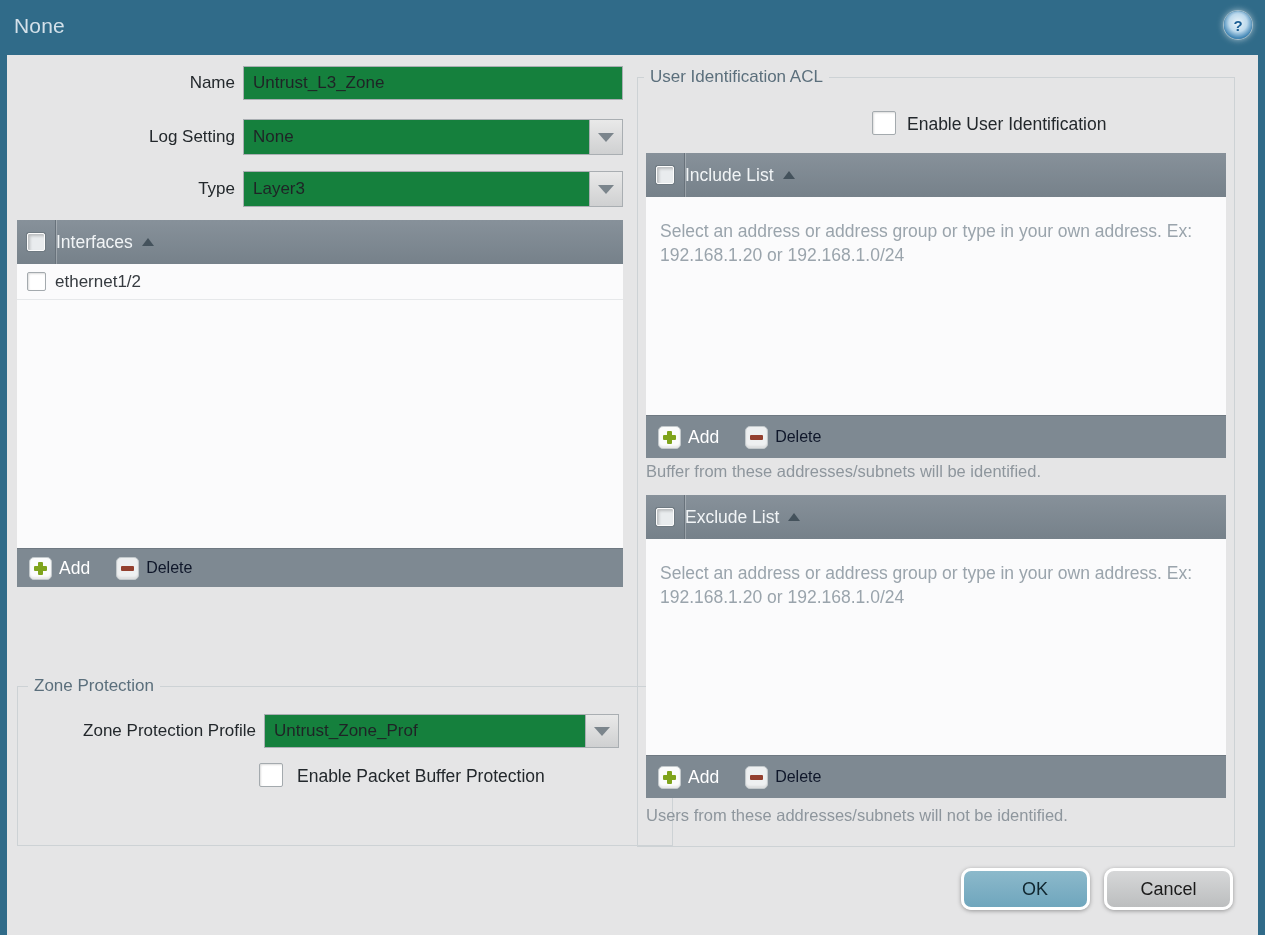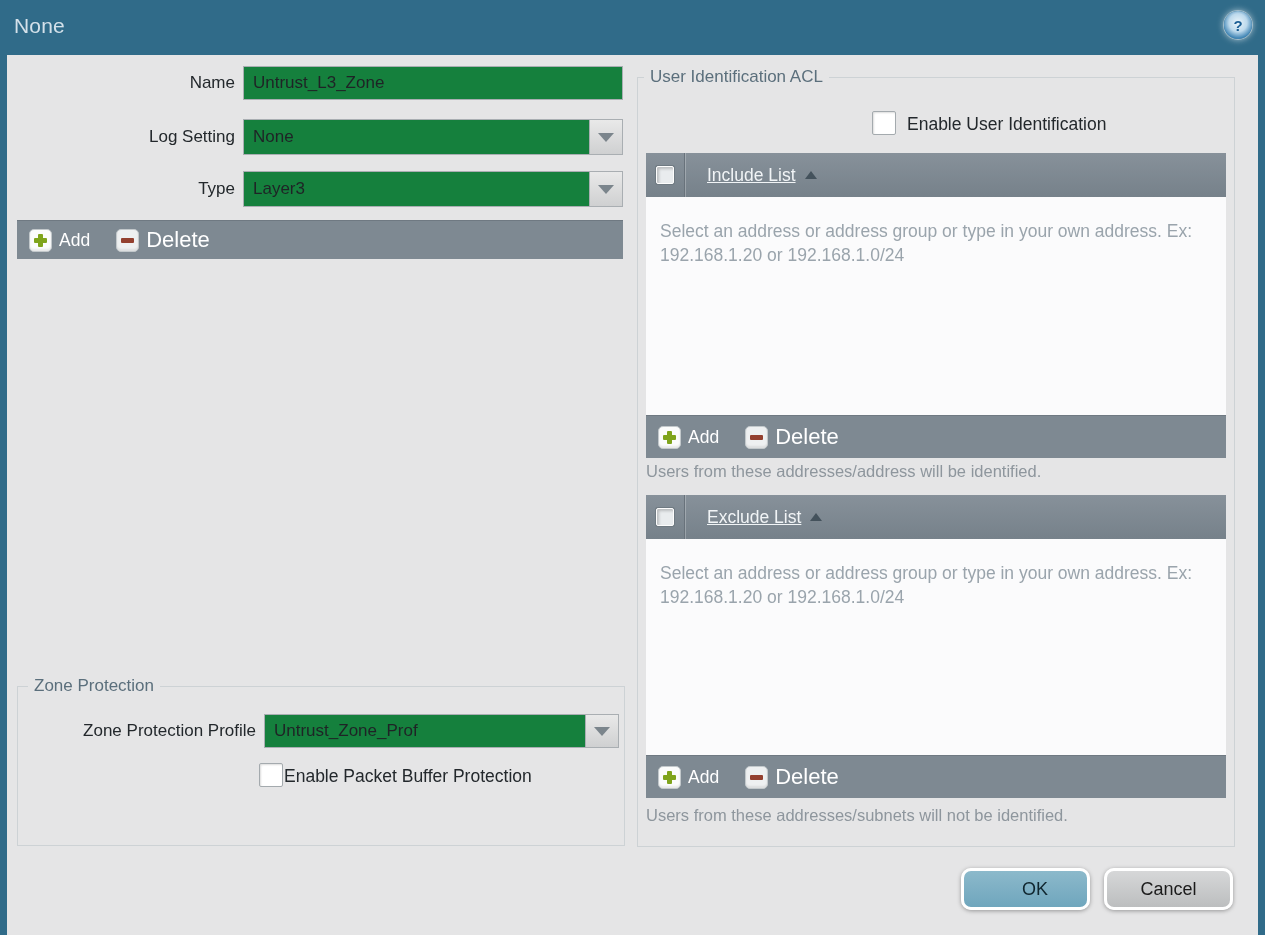--- a/index.html
+++ b/index.html
@@ -46,21 +46,21 @@
   
   .tbl{position:absolute;}
   .tbl-header{
     height:44px;background:linear-gradient(#87919a,#76818a);
     display:flex;align-items:center;
   }
   .cb-cell{
     width:38px;align-self:stretch;display:flex;align-items:center;justify-content:center;
     border-right:1px solid #68727b;box-shadow:1px 0 0 rgba(255,255,255,.25);
   }
-  .hdr-label{color:#f1f4f6;font-size:17.5px;padding-left:22px;cursor:pointer;text-decoration:underline;}
+  .hdr-label{color:#f1f4f6;font-size:17.5px;padding-left:0;cursor:pointer;}
   .sort-up{
     width:0;height:0;border-left:6px solid transparent;border-right:6px solid transparent;
     border-bottom:8px solid #44525c;display:inline-block;margin-left:9px;
   }
   .tbl-body{background:#fbfbfc;position:relative;}
   .tbl-row{
     height:35px;display:flex;align-items:center;border-bottom:1px solid #e6e8ea;
     font-size:17px;color:#363b40;cursor:pointer;
   }
   .tbl-row .row-cb-cell{width:38px;display:flex;align-items:center;justify-content:center;}
@@ -73,21 +73,21 @@
     position:relative;width:21px;height:21px;border-radius:5px;background:#fbfcfc;
     border:1px solid #c2c8cb;box-shadow:inset 0 -2px 2px rgba(0,0,0,.08);
   }
   .ico::before,.ico-plus::after{content:"";position:absolute;border-radius:1px;}
   .ico::before{width:13px;height:5px;top:8px;left:4px;}
   .ico-plus::before,.ico-plus::after{background:#7fa41c;}
   .ico-plus::after{width:5px;height:13px;top:4px;left:8px;}
   .ico-minus{background:#eef0f1;}
   .ico-minus::before{background:#93402f;}
   .foot-add-label{color:#fff;font-size:17.5px;}
-  .foot-del-label{color:#ffffff;font-size:22px;}
+  .foot-del-label{color:#0f172a;font-size:16px;}
   
   .cb{
     display:inline-block;background:#fff;border:1px solid #a4aaae;border-radius:2px;
     box-shadow:inset 1px 1px 2px rgba(0,0,0,.14);cursor:pointer;box-sizing:border-box;
   }
   .cb-hdr{
     width:18px;height:18px;background:#e9ecee;border:1px solid #fdfdfd;
     box-shadow:0 0 0 1px #6f7a82, inset 2px 2px 3px rgba(0,0,0,.20);
   }
   .cb-row{width:19px;height:19px;}
@@ -132,41 +132,56 @@
     <span class="dd-arrow"></span>
   </div>
 
   <div class="lbl" style="left:0;top:116px;width:228px;line-height:36px;">Type</div>
   <input class="txt" style="left: 236px; top: 116px; width: 347px; height: 36px;" value="Layer3">
   <div class="dd-btn" style="left:583px;top:116px;width:33px;height:36px;">
     <span class="dd-arrow"></span>
   </div>
 
   <div class="tbl" style="left:10px;top:165px;width:606px;">
+    <div class="tbl-header">
+      <span class="cb-cell">
+        <span class="cb cb-hdr"></span>
+      </span>
+      <span class="hdr-label">Interfaces</span>
+      <span class="sort-up"></span>
+    </div>
+    <div class="tbl-body" style="height:284px;">
+      <div class="tbl-row">
+        <span class="row-cb-cell">
+            <span class="cb cb-row"></span>
+          </span>
+        <span>ethernet1/2</span>
+      </div>
+    </div>
     <div class="tbl-footer" style="height:38px;">
       <span class="foot-btn">
         <span class="ico ico-plus"></span>
         <span class="foot-add-label">Add</span>
       </span>
       <span class="foot-btn">
         <span class="ico ico-minus"></span>
         <span class="foot-del-label">Delete</span>
       </span>
     </div>
   </div>
 
-  <div class="fset" style="left:10px;top:631px;width:606px;height:158px;">
+  <div class="fset" style="left:10px;top:631px;width:606px;height:158px;padding-left:48px;">
     <span class="legend" style="left:10px;">Zone Protection</span>
     <div class="lbl" style="left:0;top:27px;width:238px;line-height:34px;">Zone Protection Profile</div>
     <input class="txt" style="left: 246px; top: 27px; width: 322px; height: 34px;" value="Untrust_Zone_Prof">
     <div class="dd-btn" style="left:568px;top:27px;width:33px;height:34px;">
       <span class="dd-arrow"></span>
     </div>
     <span class="cb cb-big" style="left:241px;top:76px;"></span>
-    <span class="cb-lbl" style="left:266px;top:79px;">Enable Packet Buffer Protection</span>
+    <span class="cb-lbl" style="left:279px;top:79px;">Enable Packet Buffer Protection</span>
   </div>
 
   <div class="fset" style="left:630px;top:22px;width:596px;height:768px;">
     <span class="legend" style="left:6px;">User Identification ACL</span>
 
     <span class="cb cb-big" style="left:234px;top:33px;"></span>
     <span class="cb-lbl" style="left:269px;top:36px;">Enable User Identification</span>
 
     <div class="tbl" style="left:8px;top:75px;width:580px;">
       <div class="tbl-header">
@@ -183,21 +198,21 @@
         <span class="foot-btn">
           <span class="ico ico-plus"></span>
           <span class="foot-add-label">Add</span>
         </span>
         <span class="foot-btn">
           <span class="ico ico-minus"></span>
           <span class="foot-del-label">Delete</span>
         </span>
       </div>
     </div>
-    <div class="caption" style="left:8px;top:384px;">Users from these addresses/address will be identified.</div>
+    <div class="caption" style="left:8px;top:384px;">Buffer from these addresses/subnets will be identified.</div>
 
     <div class="tbl" style="left:8px;top:417px;width:580px;">
       <div class="tbl-header">
         <span class="cb-cell">
           <span class="cb cb-hdr"></span>
         </span>
         <span class="hdr-label">Exclude List</span>
         <span class="sort-up"></span>
       </div>
       <div class="tbl-body" style="height:216px;">

